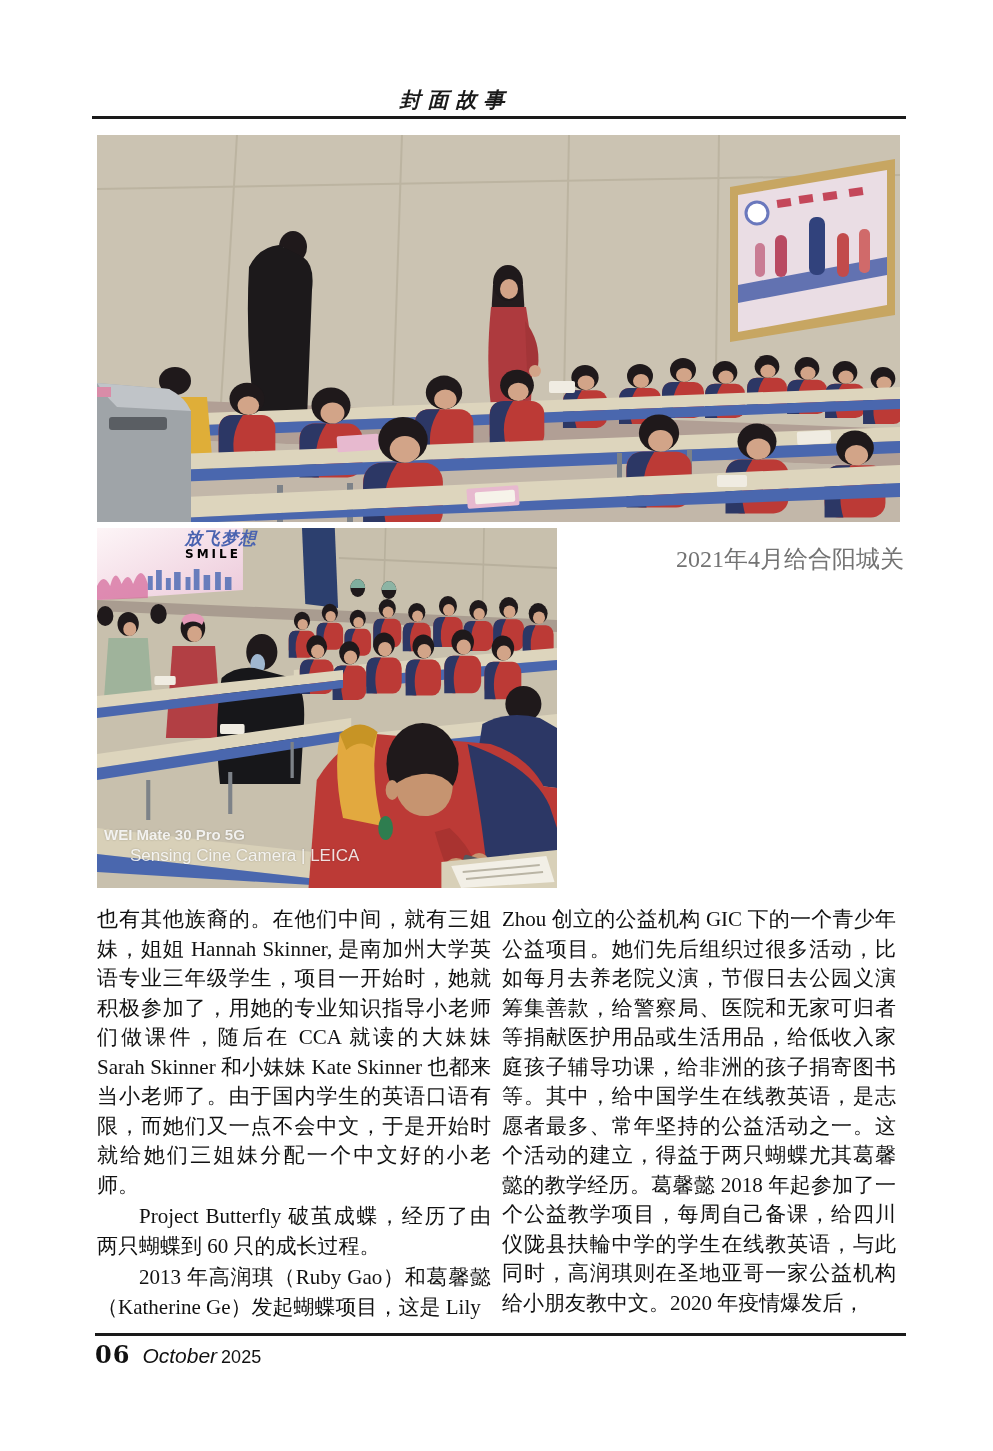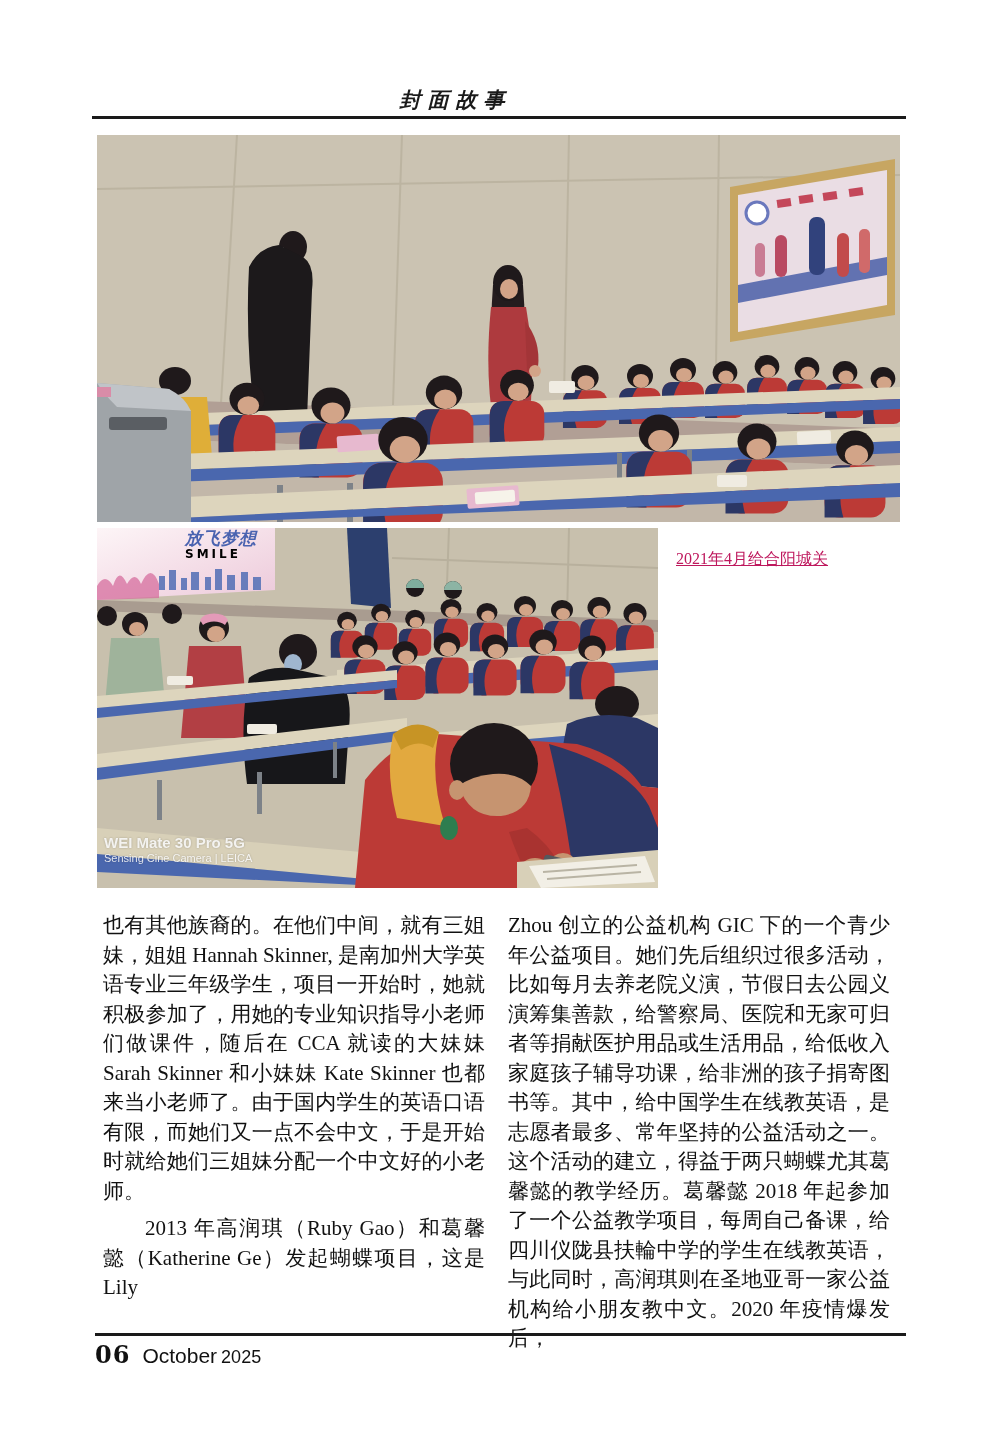--- a/index.html
+++ b/index.html
@@ -12,50 +12,50 @@
   .masthead{
     position:absolute;left:0;top:86px;width:911px;text-align:center;
     font-family:"DejaVu Sans","Liberation Sans",sans-serif;
     font-weight:bold;font-style:italic;font-size:21px;letter-spacing:7px;color:#1a1a1a;
   }
   .masthead-rule{position:absolute;left:92px;top:116px;width:814px;height:3px;background:#1a1a1a;}
   
   .photo{position:absolute;overflow:hidden;background:#cbc3b2;}
   .photo svg{display:block;width:100%;height:100%;}
   .photo1{left:97px;top:135px;width:803px;height:387px;}
-  .photo2{left:97px;top:528px;width:561px;height:360px;}
+  .photo2{left:97px;top:528px;width:460px;height:360px;}
   .hair{fill:#1f191b}.face{fill:#d2a488}.t1{fill:#bc3a36}.t2{fill:#2c3765}
   .banner-text{
     position:absolute;left:88px;top:2px;line-height:1.05;
     font-family:"DejaVu Sans",sans-serif;font-weight:bold;
   }
   .banner-cn{font-size:17px;font-style:italic;color:#4a63b0;letter-spacing:1px;}
   .banner-en{font-size:12px;color:#000000;letter-spacing:3px;}
   .watermark{
     position:absolute;left:7px;bottom:22px;color:rgba(255,255,255,.85);
     font-family:"Liberation Sans",sans-serif;line-height:1.25;text-shadow:0 0 2px rgba(0,0,0,.25);
   }
   .wm1{font-size:15px;font-weight:bold;}
-  .wm2{font-size:11px;}
+  .wm2{font-size:17px;margin-left:26px;}
   
   .caption{
     position:absolute;left:676px;top:541px;width:240px;
-    font-size:16px;line-height:36px;color:#be185d;text-decoration:underline;
+    font-size:24px;line-height:36px;color:#737373;
   }
   
   .col{position:absolute;top:903px;width:398px;font-size:21px;line-height:29.5px;text-align:justify;}
-  .col p{margin:8px;}
+  .col p{margin:2px;}
   .col p.indent{text-indent:2em;}
   .col-left{left:95px;}
   .col-right{left:500px;}
   
   .footer-rule{position:absolute;left:95px;top:1333px;width:811px;height:3px;background:#1a1a1a;}
   .footer{position:absolute;left:95px;top:1340px;width:811px;}
   .page-num{font-family:"DejaVu Serif",serif;font-weight:bold;font-size:24px;letter-spacing:1px;}
-  .footer-month{font-family:"Liberation Sans",sans-serif;font-size:21px;margin-left:12px;}
+  .footer-month{font-family:"Liberation Sans",sans-serif;font-size:21px;margin-left:12px;font-style:italic;}
   .footer-year{font-family:"Liberation Sans",sans-serif;font-size:18px;margin-left:4px;}
 </style>
 </head>
 <body>
 
 <div class="page">
 
   <div class="masthead">封面故事</div>
   <div class="masthead-rule"></div>
 
@@ -301,20 +301,21 @@
       <div class="wm2">Sensing Cine Camera | LEICA</div>
     </div>
   </div>
 
   <div class="caption">
     <div>2021年4月给合阳城关</div>
   </div>
 
   <div class="col col-left">
     <p>也有其他族裔的。在他们中间，就有三姐妹，姐姐 Hannah Skinner, 是南加州大学英语专业三年级学生，项目一开始时，她就积极参加了，用她的专业知识指导小老师们做课件，随后在 CCA 就读的大妹妹 Sarah Skinner 和小妹妹 Kate Skinner 也都来当小老师了。由于国内学生的英语口语有限，而她们又一点不会中文，于是开始时就给她们三姐妹分配一个中文好的小老师。</p>
+    <p class="indent">Project Butterfly 破茧成蝶，经历了由两只蝴蝶到 60 只的成长过程。</p>
     <p class="indent">2013 年高润琪（Ruby Gao）和葛馨懿（Katherine Ge）发起蝴蝶项目，这是 Lily</p>
   </div>
 
   <div class="col col-right">
     <p>Zhou 创立的公益机构 GIC 下的一个青少年公益项目。她们先后组织过很多活动，比如每月去养老院义演，节假日去公园义演筹集善款，给警察局、医院和无家可归者等捐献医护用品或生活用品，给低收入家庭孩子辅导功课，给非洲的孩子捐寄图书等。其中，给中国学生在线教英语，是志愿者最多、常年坚持的公益活动之一。这个活动的建立，得益于两只蝴蝶尤其葛馨懿的教学经历。葛馨懿 2018 年起参加了一个公益教学项目，每周自己备课，给四川仪陇县扶輪中学的学生在线教英语，与此同时，高润琪则在圣地亚哥一家公益机构给小朋友教中文。2020 年疫情爆发后，</p>
   </div>
 
   <div class="footer-rule"></div>
   <div class="footer">
     <span class="page-num">06</span><span class="footer-month">October</span><span class="footer-year">2025</span>

